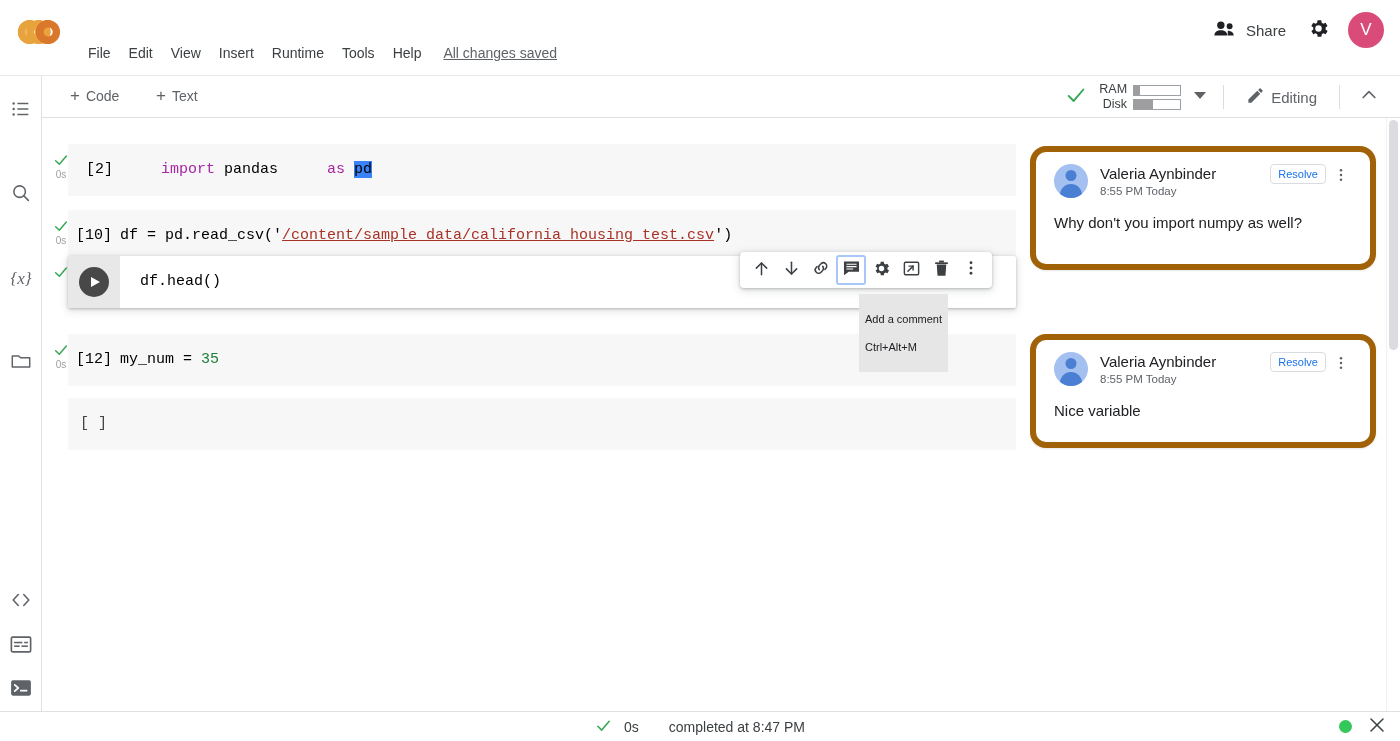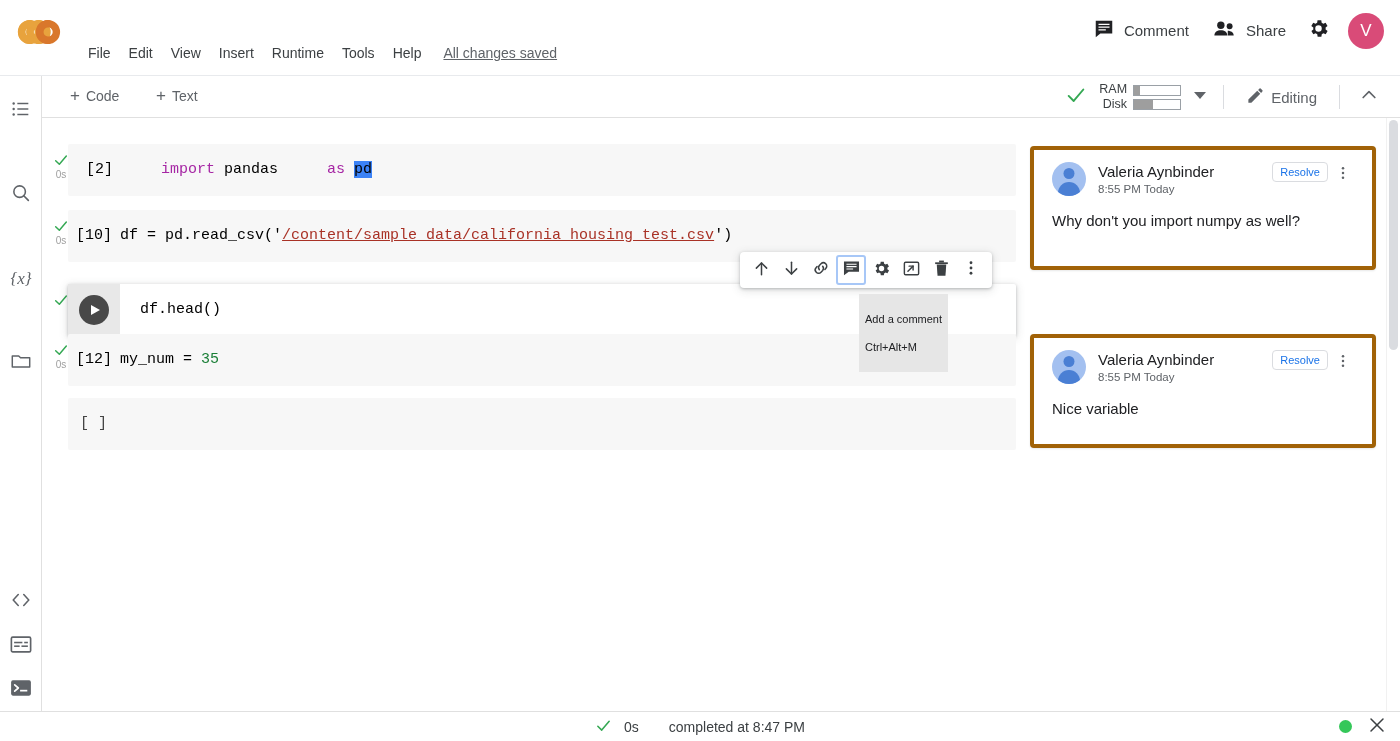--- a/index.html
+++ b/index.html
@@ -147,21 +147,21 @@
   .tooltip {
     position: absolute; background: #e6e6e6; color: #202124;
     font-size: 11px; line-height: 14px; padding: 4px 6px; z-index: 25;
     white-space: pre-line;
   }
 
   
   .comments { position: absolute; left: 1030px; top: 146px; width: 346px; }
   .comment-card {
     position: absolute; left: 0; width: 346px;
-    background: #fff; border: 4px solid #a16207; border-radius: 4px;
+    background: #fff; border: 6px solid #a16207; border-radius: 16px;
     box-shadow: 0 1px 2px rgba(60,64,67,.12);
     padding: 12px 18px 18px 18px;
   }
   .c-head { display: flex; align-items: flex-start; }
   .c-avatar {
     width: 34px; height: 34px; border-radius: 50%; background: #a3c0f0;
     position: relative; overflow: hidden; flex: 0 0 34px; margin-right: 12px;
   }
   .c-avatar::before {
     content: ''; position: absolute; left: 50%; top: 6px; transform: translateX(-50%);
@@ -229,29 +229,20 @@
       <div class="menu-item">Insert</div>
       <div class="menu-item">Runtime</div>
       <div class="menu-item">Tools</div>
       <div class="menu-item">Help</div>
       <div class="saved-text">All changes saved</div>
     </div>
 
     <div class="header-right">
       <div class="hdr-btn">
         <span>
-          <svg width="22" height="22" viewBox="0 0 24 24">
-            <path d="M3 3h18v14H8l-5 4z" fill="#202124"></path>
-            <path d="M6 7h12M6 10h12M6 13h8" stroke="#fff" stroke-width="1.4"></path>
-          </svg>
-        </span>
-        <span>Comment</span>
-      </div>
-      <div class="hdr-btn">
-        <span>
           <svg width="24" height="20" viewBox="0 0 26 20">
             <circle cx="8.5" cy="6" r="4" fill="#202124"></circle>
             <circle cx="18" cy="7" r="3.2" fill="#202124"></circle>
             <path d="M1.5 17c0-3.6 3.1-5.6 7-5.6s7 2 7 5.6z" fill="#202124"></path>
             <path d="M16 11.8c3.6.15 6.4 1.9 6.4 5.2h-6.4z" fill="#202124"></path>
           </svg>
         </span>
         <span>Share</span>
       </div>
       <div class="icon-btn">
@@ -405,21 +396,21 @@
               <polyline points="4,13 9.5,18.5 20,6" fill="none" stroke="#34a853" stroke-width="2.2" stroke-linecap="round" stroke-linejoin="round"></polyline>
             </svg>
         </span>
         <span class="gs-time">0s</span>
       </div>
       <div class="cell" style="top:0;height:52px">
         <div class="cell-code" style="margin-left:8px"><span class="prompt">[10]</span><span>df = pd.read_csv('</span><span class="str-link">/content/sample_data/california_housing_test.csv</span><span>')</span></div>
       </div>
     </div>
 
-    <div class="cell-wrap" style="top:166px;height:52px">
+    <div class="cell-wrap" style="top:138px;height:52px">
       <div class="gutter-status">
         <span class="gs-check">
           <svg width="16" height="16" viewBox="0 0 24 24">
               <polyline points="4,13 9.5,18.5 20,6" fill="none" stroke="#34a853" stroke-width="2.2" stroke-linecap="round" stroke-linejoin="round"></polyline>
             </svg>
         </span>
       </div>
       <div class="cell-active">
         <div class="run-gutter">
           <div class="run-btn">

